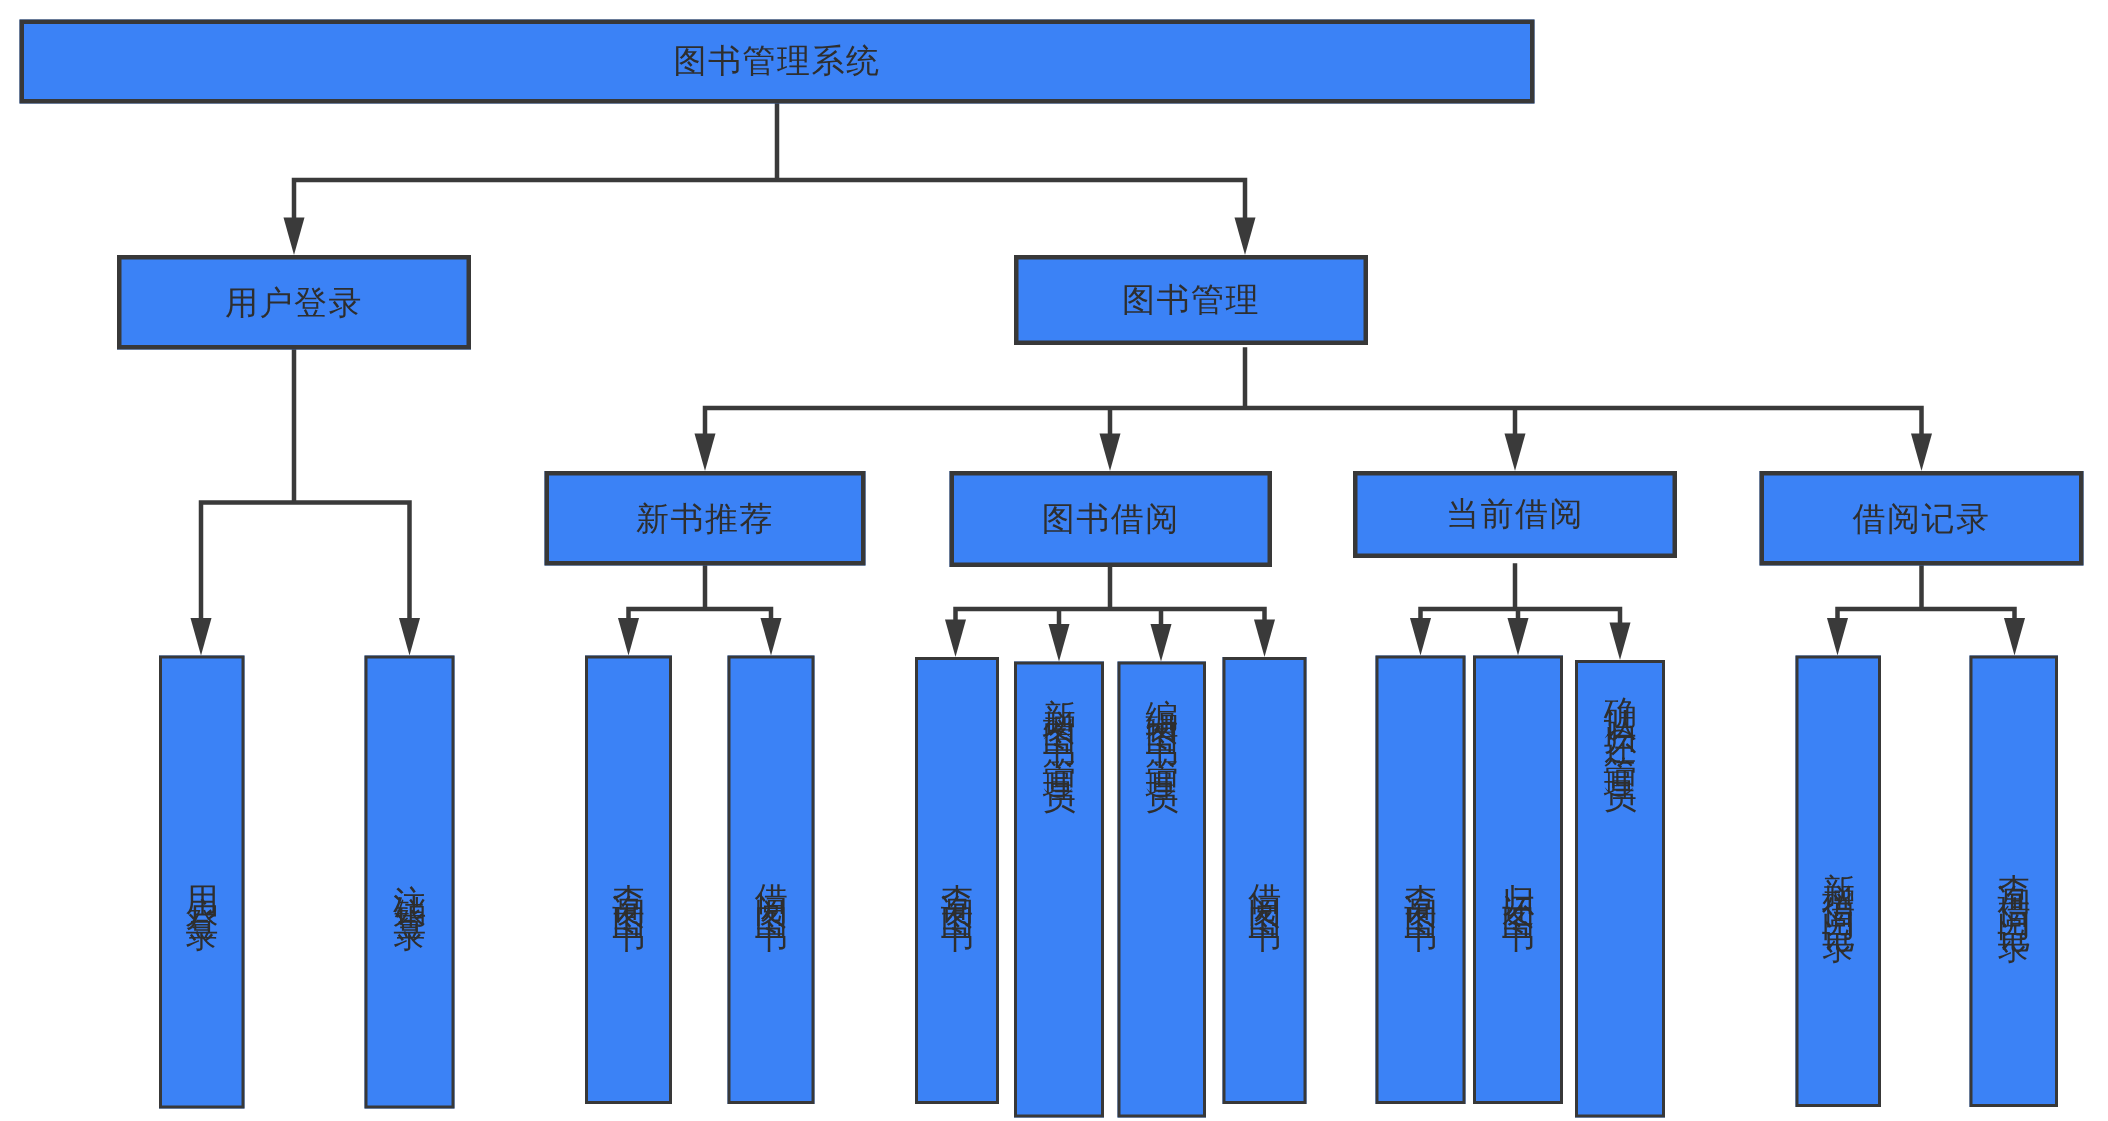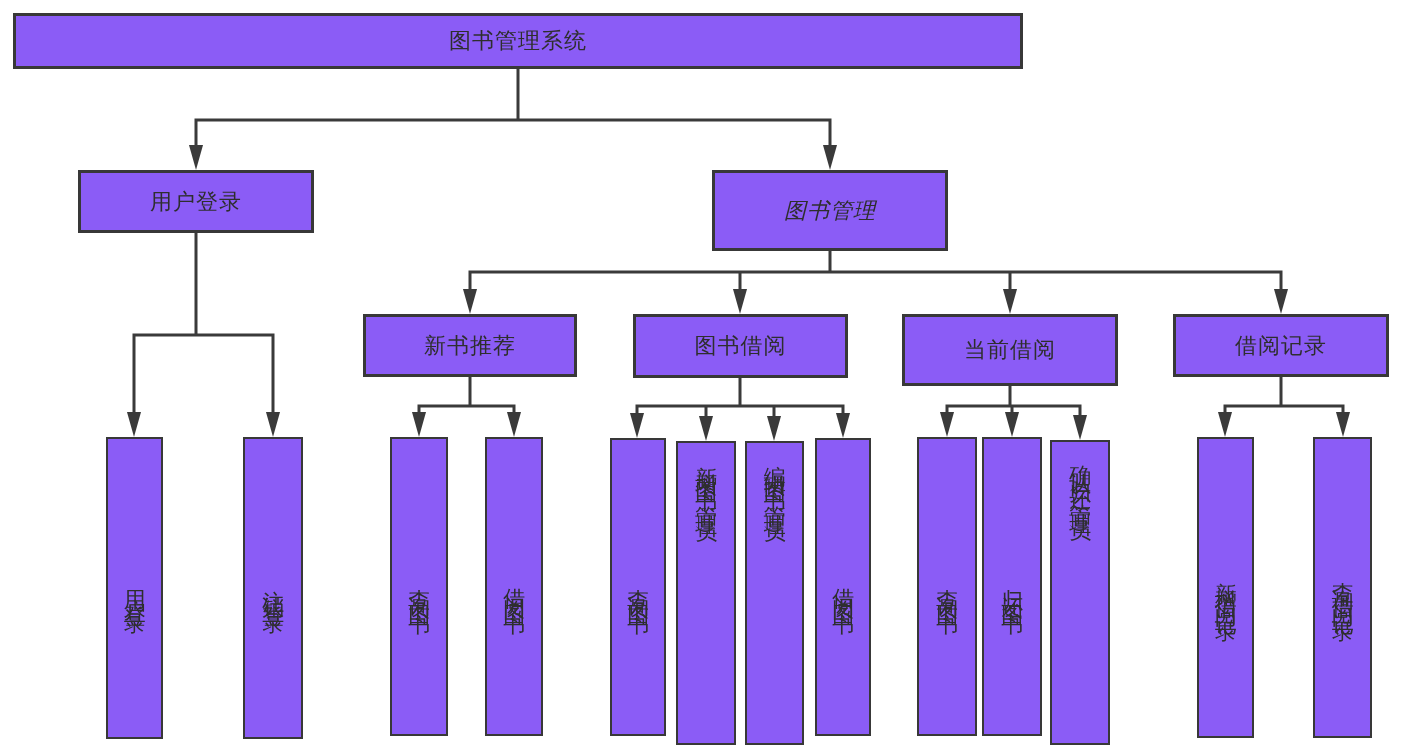--- a/index.html
+++ b/index.html
@@ -14,21 +14,21 @@
   }
   .wires {
     position: absolute;
     left: 0; top: 0;
     width: 1405px; height: 747px;
     z-index: 1;
   }
   .node {
     position: absolute;
     box-sizing: border-box;
-    background: #8b5cf6;
+    background: #3b82f6;
     border: 3px solid #383838;
     display: flex;
     align-items: center;
     justify-content: center;
     z-index: 2;
     font-size: 22px;
     letter-spacing: 1px;
     white-space: nowrap;
   }
   .leaf { border-width: 2.5px; }
@@ -114,31 +114,31 @@
     </g>
   </svg>
 
   <div class="node" style="left:13px; top:13px; width:1010px; height:56px;">
     <span>图书管理系统</span>
   </div>
 
   <div class="node" style="left:78px; top:170px; width:236px; height:63px;">
     <span>用户登录</span>
   </div>
-  <div class="node" style="left:712px; top:170px; width:236px; height:81px;font-style:italic;">
+  <div class="node" style="left:676px; top:170px; width:236px; height:60px;">
     <span>图书管理</span>
   </div>
 
   <div class="node" style="left:363px; top:314px; width:214px; height:63px;align-items:center;">
     <span>新书推荐</span>
   </div>
   <div class="node" style="left:633px; top:314px; width:215px; height:64px;">
     <span>图书借阅</span>
   </div>
-  <div class="node" style="left:902px; top:314px; width:216px; height:72px;">
+  <div class="node" style="left:902px; top:314px; width:216px; height:58px;">
     <span>当前借阅</span>
   </div>
   <div class="node" style="left:1173px; top:314px; width:216px; height:63px;">
     <span>借阅记录</span>
   </div>
 
   <div class="node leaf v" style="left:106px; top:437px; width:57px; height:302px;">
     <span>用户登录</span>
   </div>
   <div class="node leaf v" style="left:243px; top:437px; width:60px; height:302px;">

